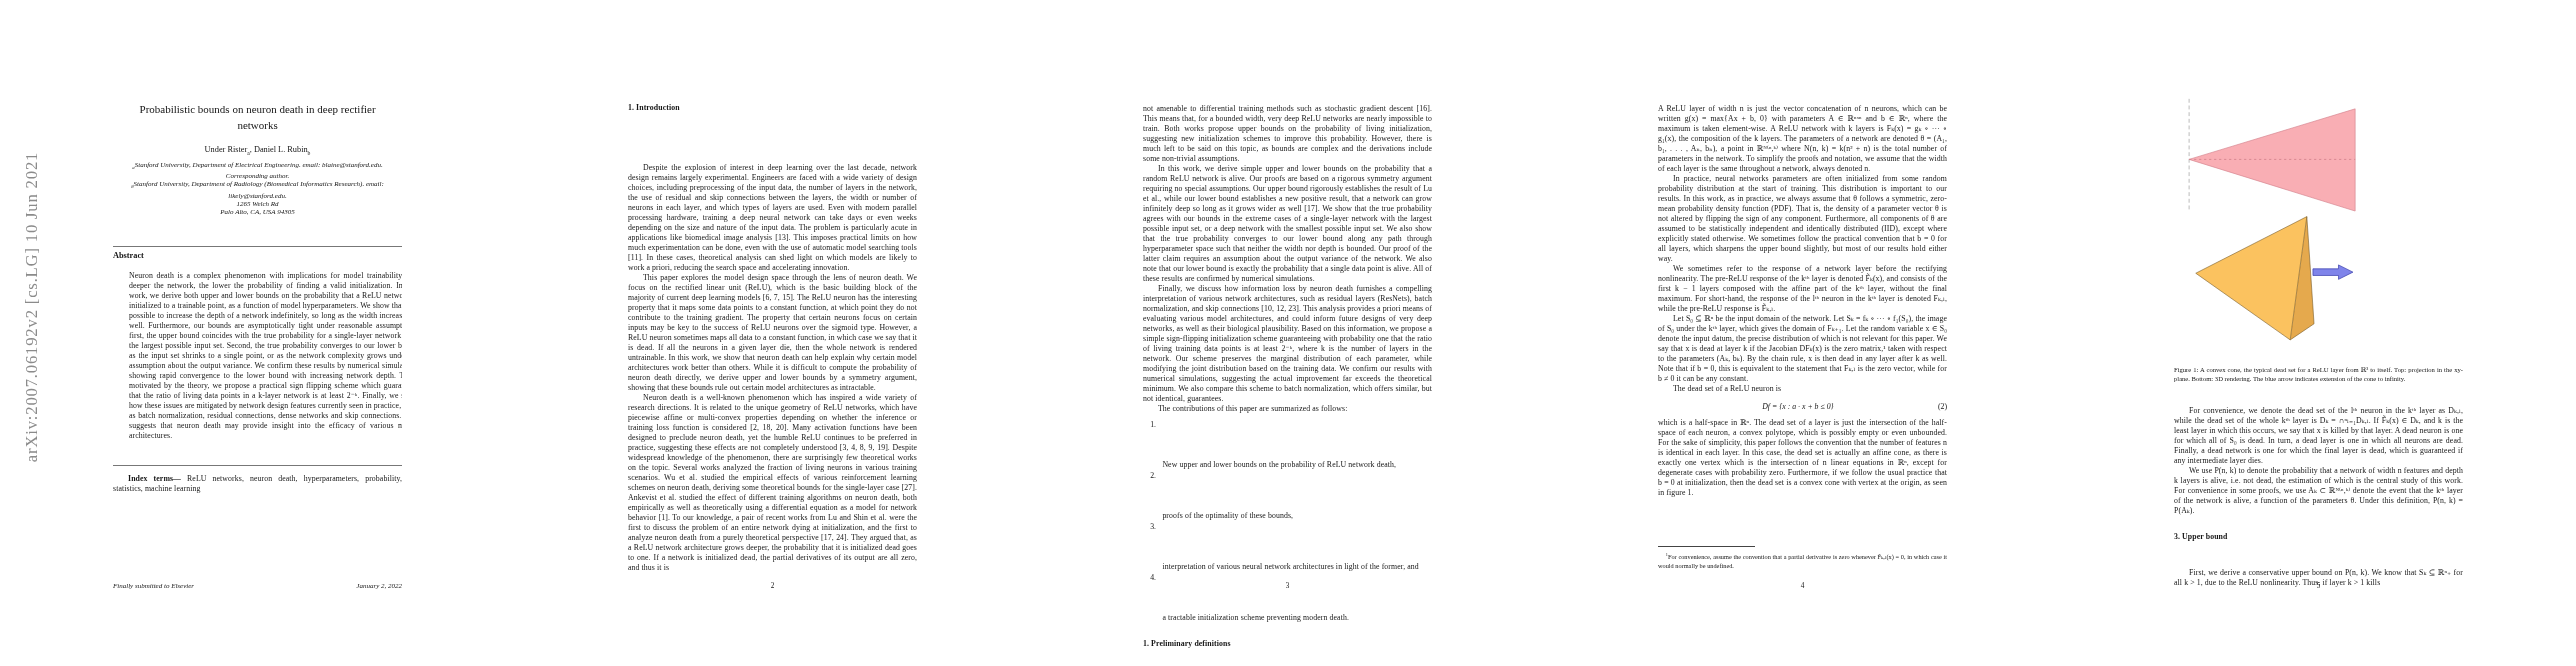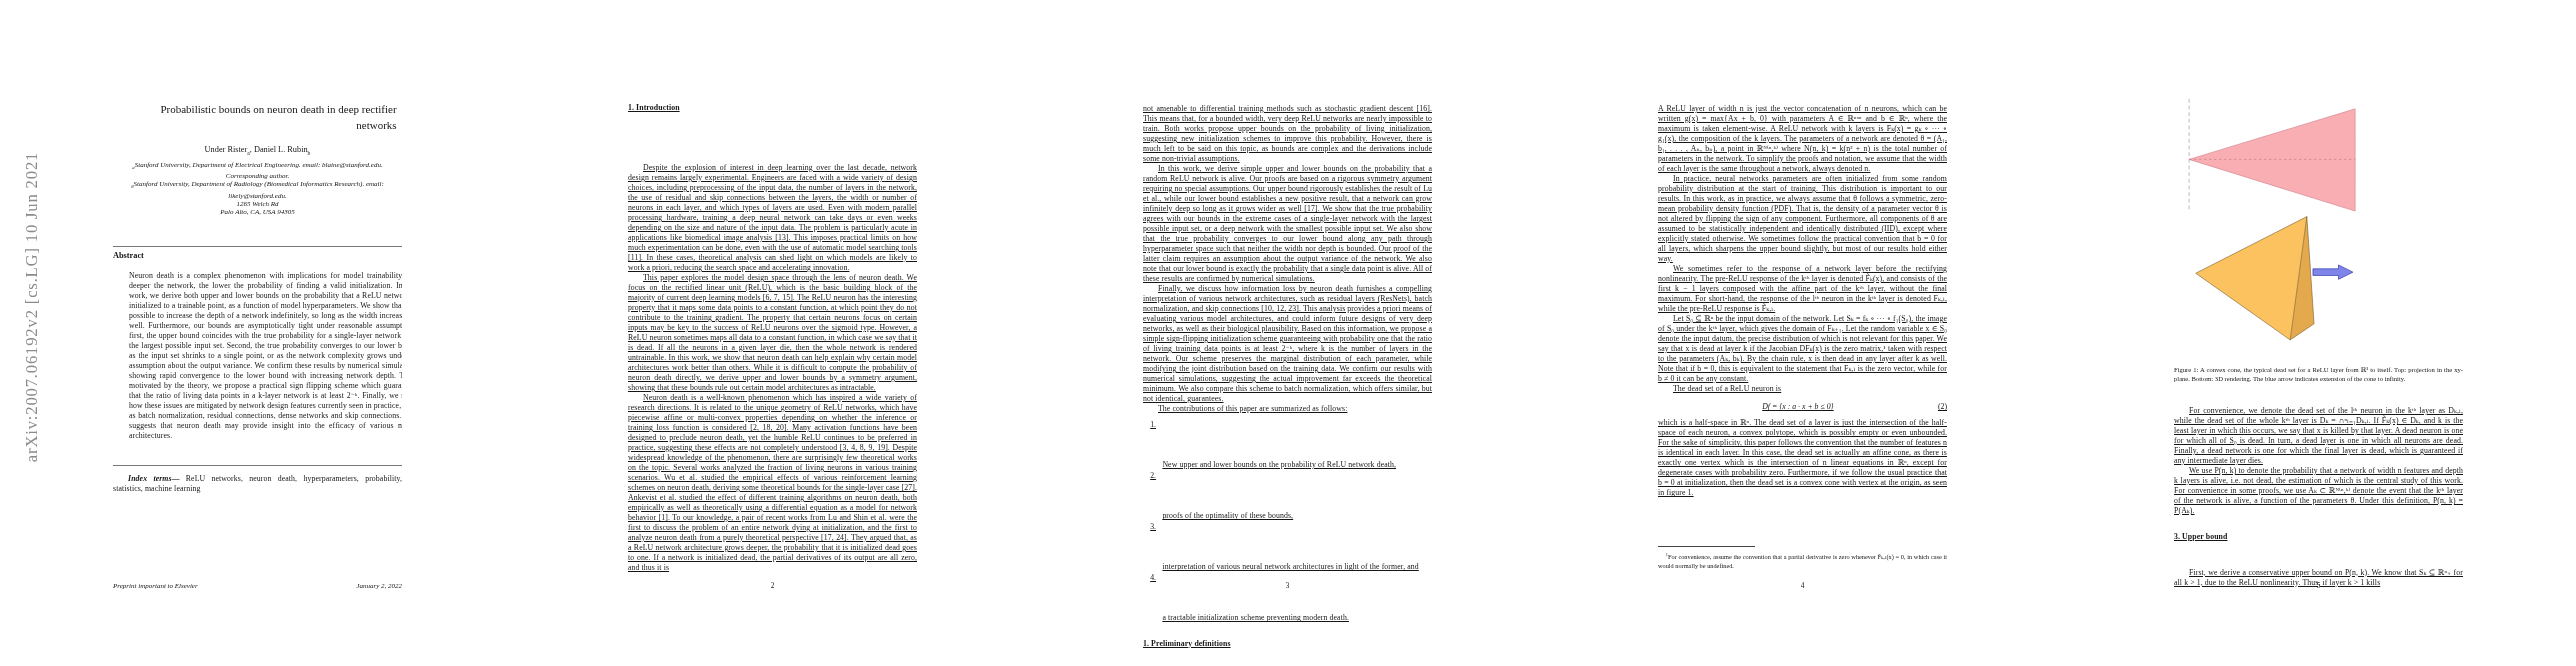--- a/index.html
+++ b/index.html
@@ -3,38 +3,38 @@
 <meta charset="utf-8">
 <style>
   html,body{margin:0;padding:0;background:#ffffff;}
   .canvas{position:relative;width:2576px;height:667px;background:#ffffff;overflow:hidden;
           font-family:"Liberation Serif", "DejaVu Serif", serif;color:#151515;}
   .watermark{position:absolute;top:307px;left:32px;transform:translate(-50%,-50%) rotate(-90deg);
              white-space:nowrap;font-size:16.7px;color:#8b8b8b;letter-spacing:0.8px;}
   .page{position:absolute;top:0;width:289px;height:667px;overflow:hidden;}
   .pg1{left:113px;} .pg2{left:628px;} .pg3{left:1143px;} .pg4{left:1658px;} .pg5{left:2174px;}
 
-  .title{position:absolute;top:101px;left:5.6px;width:278px;text-align:right;
+  .title{position:absolute;top:101px;left:5.6px;width:278px;text-align:center;
          font-size:11px;line-height:16px;font-weight:normal;margin:0;}
   .authors{position:absolute;top:145px;left:0;width:289px;text-align:center;font-size:8.3px;}
   .affil{position:absolute;top:161px;left:0;width:289px;text-align:center;
          font-style:italic;font-size:7px;line-height:8px;}
   .rule{position:absolute;left:0;width:289px;border-top:0.6px solid #777;}
   .rule1{top:246px;} .rule2{top:465px;}
   .abs-head{position:absolute;top:251px;left:0;font-size:8.3px;font-weight:bold;}
   .abs-body{position:absolute;top:271px;left:16px;width:289px;}
   .idx{position:absolute;top:474px;left:0;width:289px;}
   .footerline{position:absolute;top:582px;left:0;width:289px;font-style:italic;font-size:7px;}
   .foot-right{float:right;}
 
   .bodytext{font-size:7.8px;line-height:10px;text-align:justify;margin:0;
             text-indent:15px;letter-spacing:0.1px;}
   .noindent{text-indent:0;}
   .section-head{font-size:7.8px;font-weight:bold;margin:0;letter-spacing:0.1px;}
-  .flow{position:absolute;left:0;width:289px;text-decoration:underline;}
+  .flow{position:absolute;left:0;width:289px;}
   .top-heading{top:103px;} .top-body{top:123px;margin-top:40px;} .top-cont{top:104px;}
   .pagenum{position:absolute;top:582px;left:0;width:289px;text-align:center;font-size:7.2px;}
 
   .list-block{margin-top:6.1px;}
   .list-row{display:flex;margin:1.1px 0 1.1px 7.2px;}
   .li-num{flex:none;width:12.2px;font-size:7.8px;line-height:10px;}
   .li-text{flex:1;font-size:7.8px;line-height:10px;text-align:justify;letter-spacing:0.1px;margin-top:40px;}
   .sec-gap{margin-top:15.6px;}
   .after-sec{margin-top:27px;}
   .eqrow{display:flex;align-items:baseline;margin:8.3px 0 7.2px 0;font-size:7.8px;}
@@ -73,26 +73,26 @@
       <div><span>1265 Welch Rd</span></div>
       <div><span>Palo Alto, CA, USA 94305</span></div>
     </div>
 
     <div class="rule rule1"></div>
     <div class="abs-head">Abstract</div>
     <p class="abs-body bodytext noindent">Neuron death is a complex phenomenon with implications for model trainability: the deeper the network, the lower the probability of finding a valid initialization. In this work, we derive both upper and lower bounds on the probability that a ReLU network is initialized to a trainable point, as a function of model hyperparameters. We show that it is possible to increase the depth of a network indefinitely, so long as the width increases as well. Furthermore, our bounds are asymptotically tight under reasonable assumptions: first, the upper bound coincides with the true probability for a single-layer network with the largest possible input set. Second, the true probability converges to our lower bound as the input set shrinks to a single point, or as the network complexity grows under an assumption about the output variance. We confirm these results by numerical simulation, showing rapid convergence to the lower bound with increasing network depth. Then, motivated by the theory, we propose a practical sign flipping scheme which guarantees that the ratio of living data points in a k-layer network is at least 2⁻ᵏ. Finally, we show how these issues are mitigated by network design features currently seen in practice, such as batch normalization, residual connections, dense networks and skip connections. This suggests that neuron death may provide insight into the efficacy of various model architectures.</p>
     <div class="rule rule2"></div>
 
     <p class="idx bodytext">
-      <span style="font-weight:bold;font-style:italic">Index terms—</span><span> ReLU networks, neuron death, hyperparameters, probability, statistics, machine learning</span>
+      <span style="font-weight:bold;">Index terms—</span><span> ReLU networks, neuron death, hyperparameters, probability, statistics, machine learning</span>
     </p>
 
     <div class="footerline">
       <span class="foot-right">January 2, 2022</span>
-      <span>Preprint important to Elsevier</span>
+      <span>Finally submitted to Elsevier</span>
     </div>
   </div>
 
   <div class="page pg2">
     <div class="flow top-heading">
       <h2 class="section-head">1. Introduction</h2>
     </div>
     <div class="flow top-body">
       <p class="bodytext">Despite the explosion of interest in deep learning over the last decade, network design remains largely experimental. Engineers are faced with a wide variety of design choices, including preprocessing of the input data, the number of layers in the network, the use of residual and skip connections between the layers, the width or number of neurons in each layer, and which types of layers are used. Even with modern parallel processing hardware, training a deep neural network can take days or even weeks depending on the size and nature of the input data. The problem is particularly acute in applications like biomedical image analysis [13]. This imposes practical limits on how much experimentation can be done, even with the use of automatic model searching tools [11]. In these cases, theoretical analysis can shed light on which models are likely to work a priori, reducing the search space and accelerating innovation.</p>
       <p class="bodytext">This paper explores the model design space through the lens of neuron death. We focus on the rectified linear unit (ReLU), which is the basic building block of the majority of current deep learning models [6, 7, 15]. The ReLU neuron has the interesting property that it maps some data points to a constant function, at which point they do not contribute to the training gradient. The property that certain neurons focus on certain inputs may be key to the success of ReLU neurons over the sigmoid type. However, a ReLU neuron sometimes maps all data to a constant function, in which case we say that it is dead. If all the neurons in a given layer die, then the whole network is rendered untrainable. In this work, we show that neuron death can help explain why certain model architectures work better than others. While it is difficult to compute the probability of neuron death directly, we derive upper and lower bounds by a symmetry argument, showing that these bounds rule out certain model architectures as intractable.</p>

